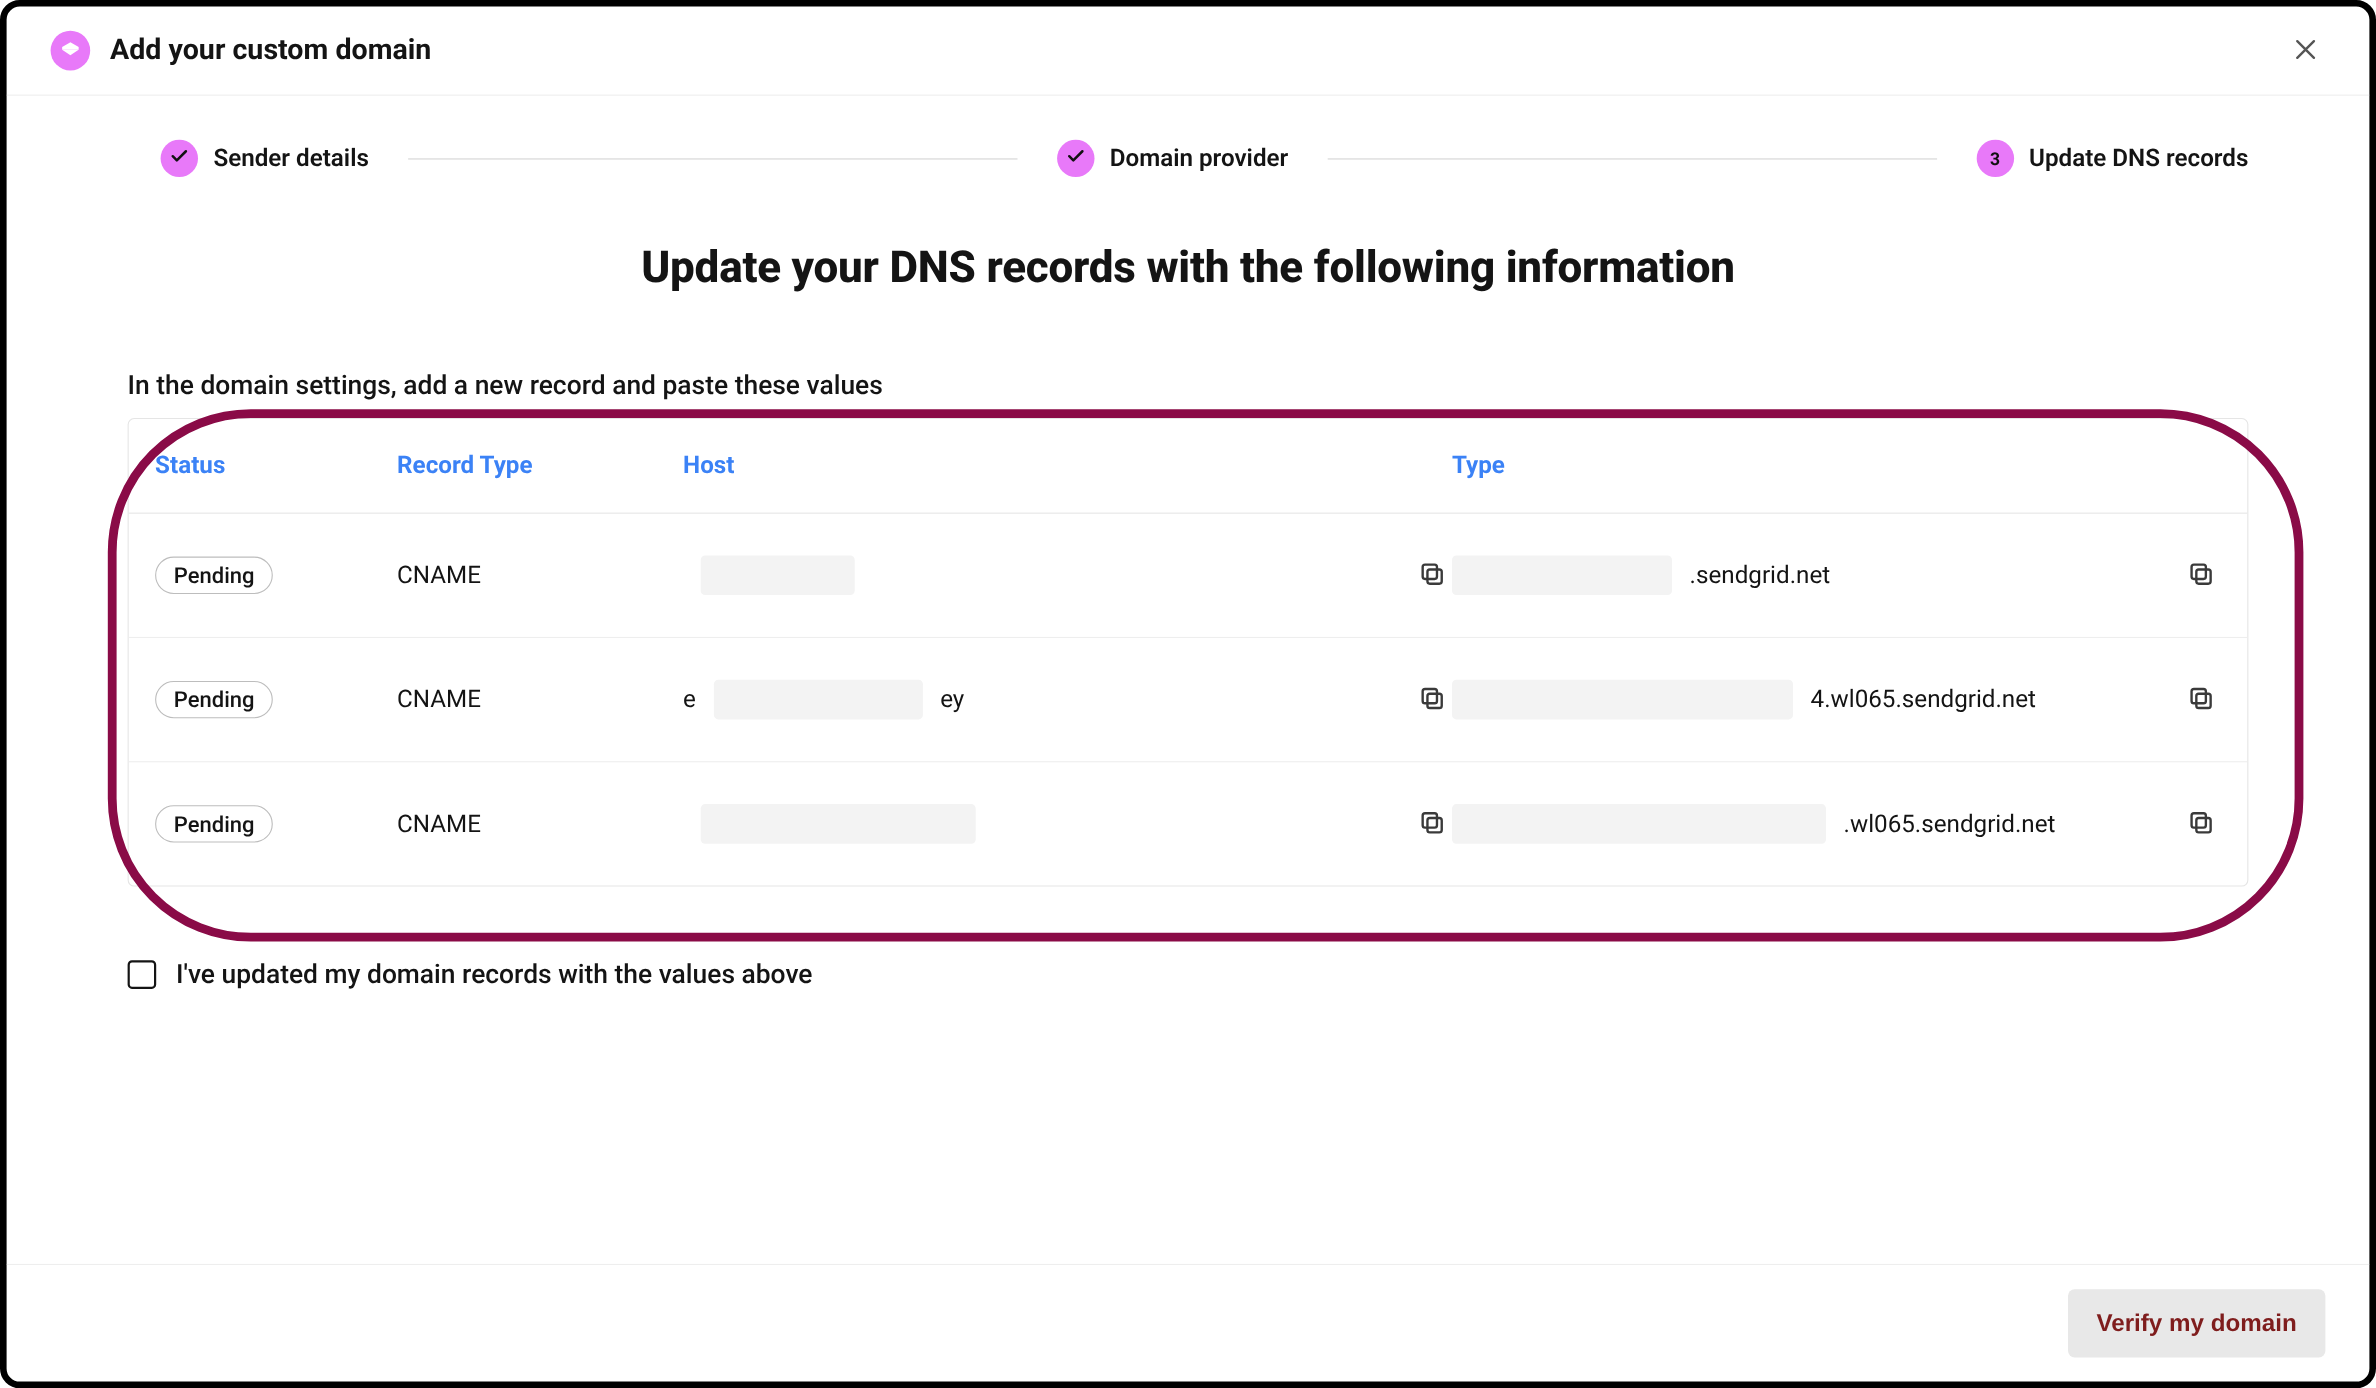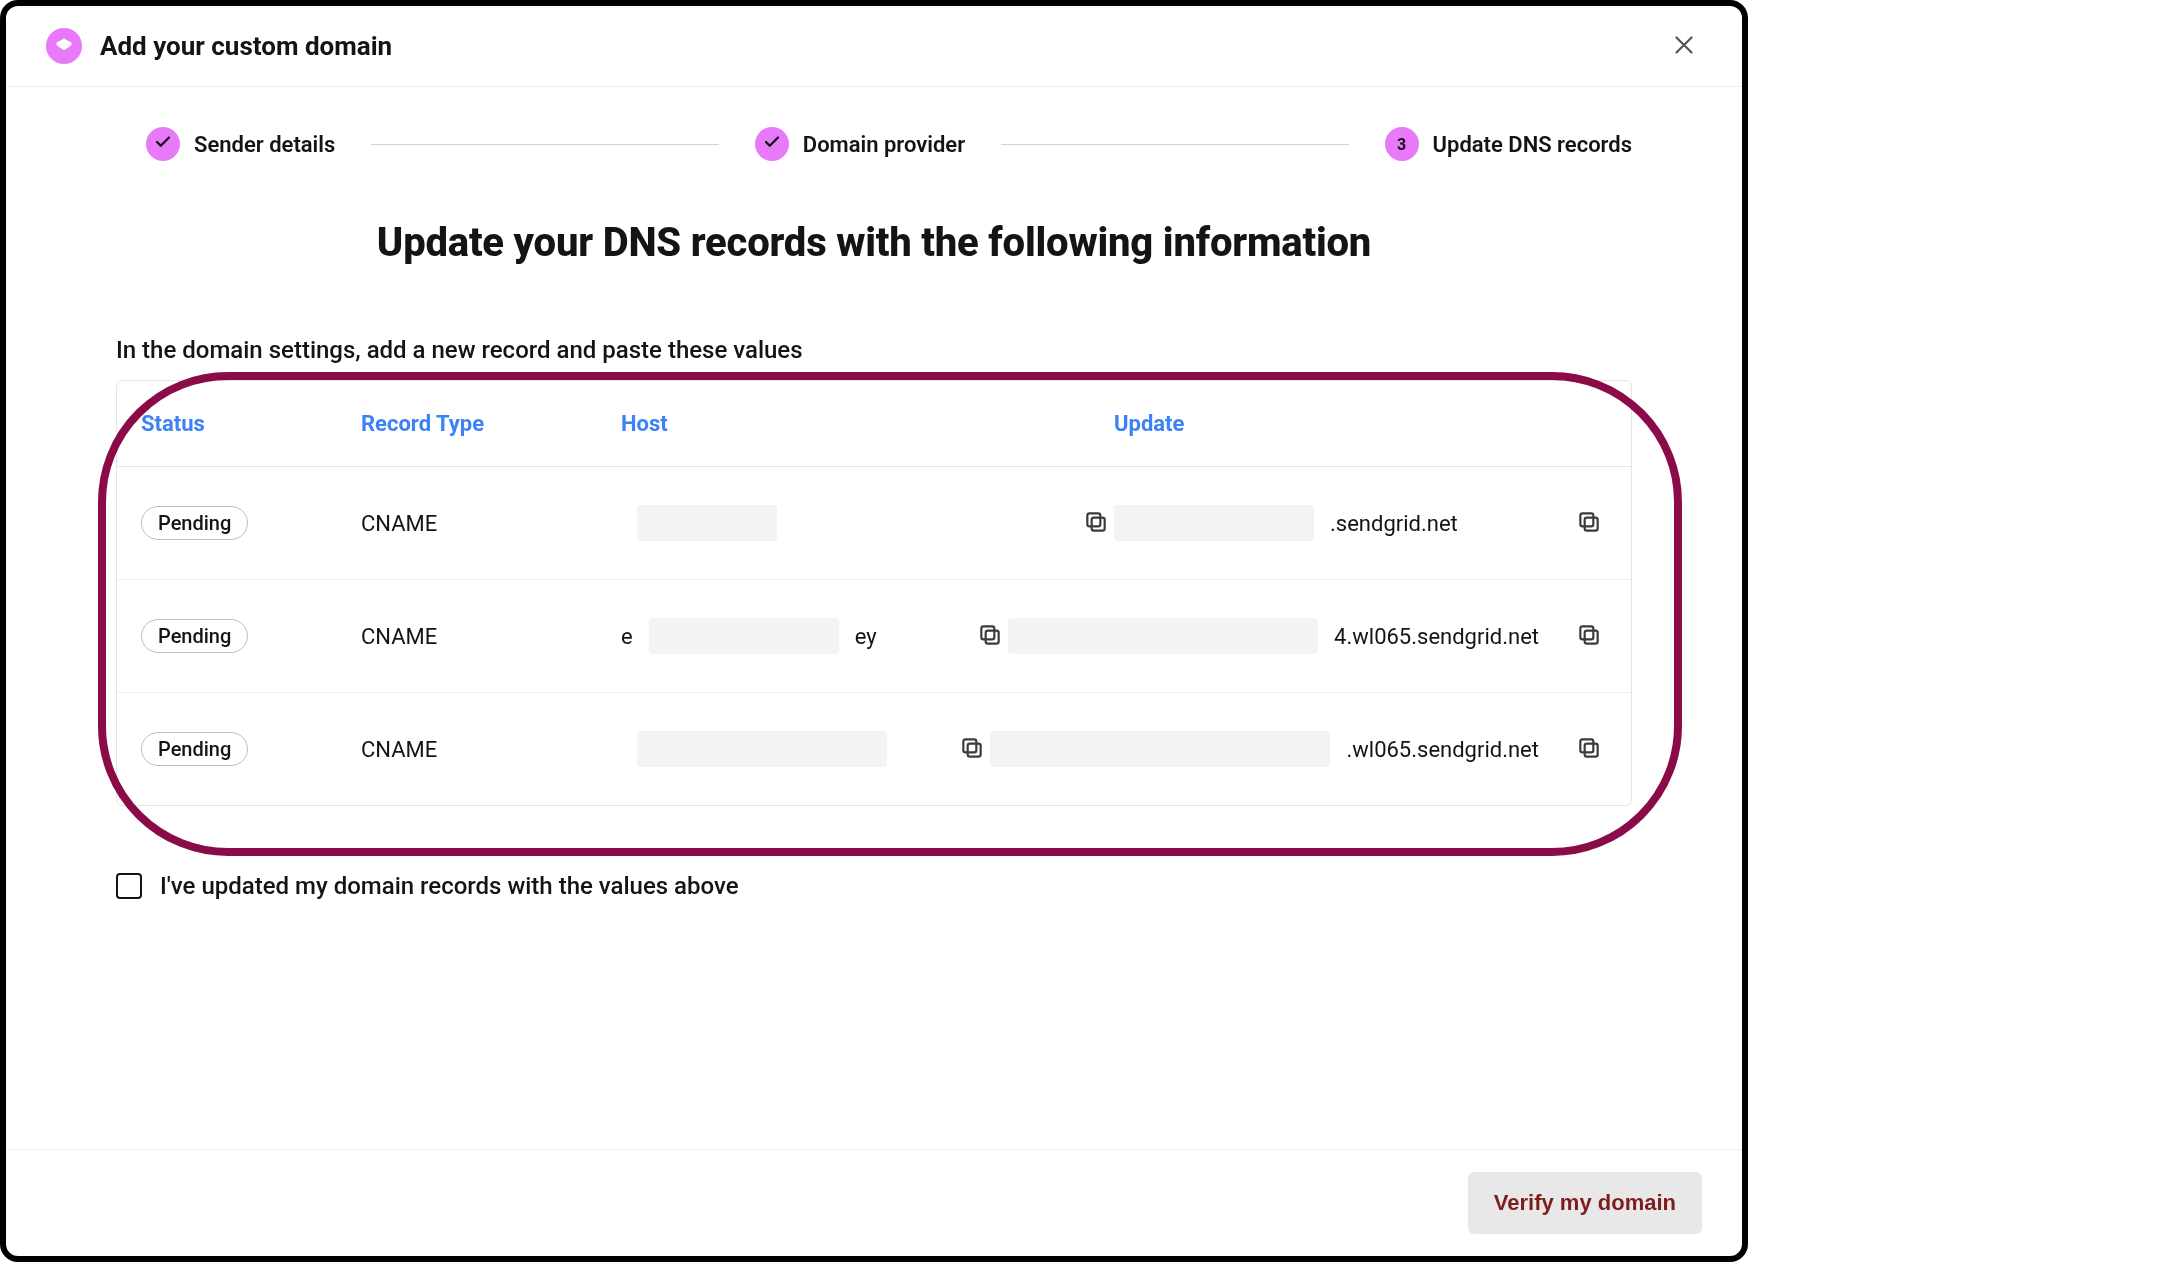--- a/index.html
+++ b/index.html
@@ -3,21 +3,21 @@
   <meta charset="utf-8">
   <style>
     * { box-sizing: border-box; margin: 0; padding: 0; }
     html, body { width: 100%; height: 100%; }
     body {
       font-family: -apple-system, BlinkMacSystemFont, "Segoe UI", Roboto, Helvetica, Arial, sans-serif;
       background: #fff;
       color: #141414;
     }
     .frame {
-      width: 1748px;
+      width: 2160px;
       height: 1262px;
       border: 6px solid #000;
       border-radius: 18px;
       position: relative;
       background: #fff;
       overflow: hidden;
       display: flex;
       flex-direction: column;
     }
 
@@ -300,21 +300,21 @@
   <div class="main">
     <h1 class="page-title">Update your DNS records with the following information</h1>
     <p class="intro">In the domain settings, add a new record and paste these values</p>
 
     <div style="position:relative;">
       <div class="table-wrap">
         <div class="thead">
           <div class="th">Status</div>
           <div class="th">Record Type</div>
           <div class="th">Host</div>
-          <div class="th">Update</div>
+          <div class="th">Type</div>
         </div>
 
         <div class="trow">
           <div>
             <span class="status-pill">Pending</span>
           </div>
           <div class="cell-text">CNAME</div>
           <div class="copy-cell">
             <span class="value-text"></span>
             <span class="redacted" style="width:140px;"></span>

